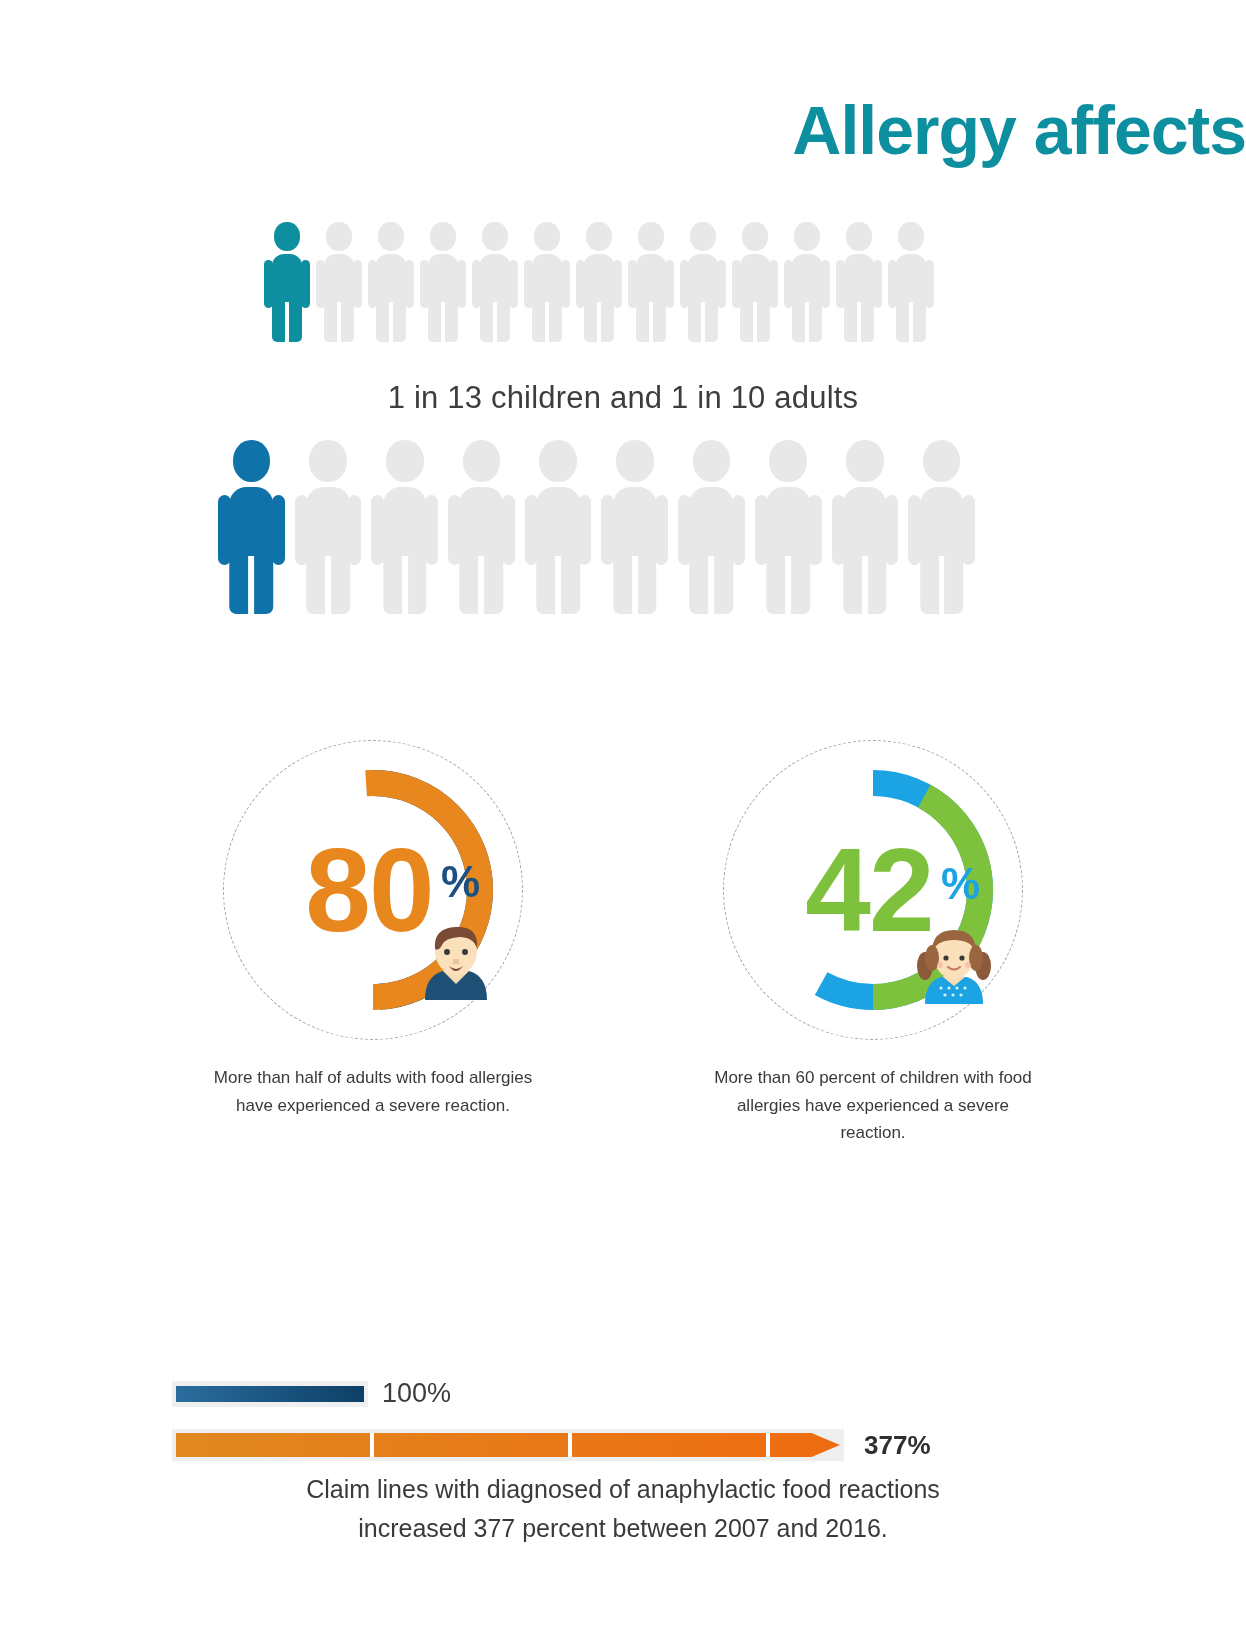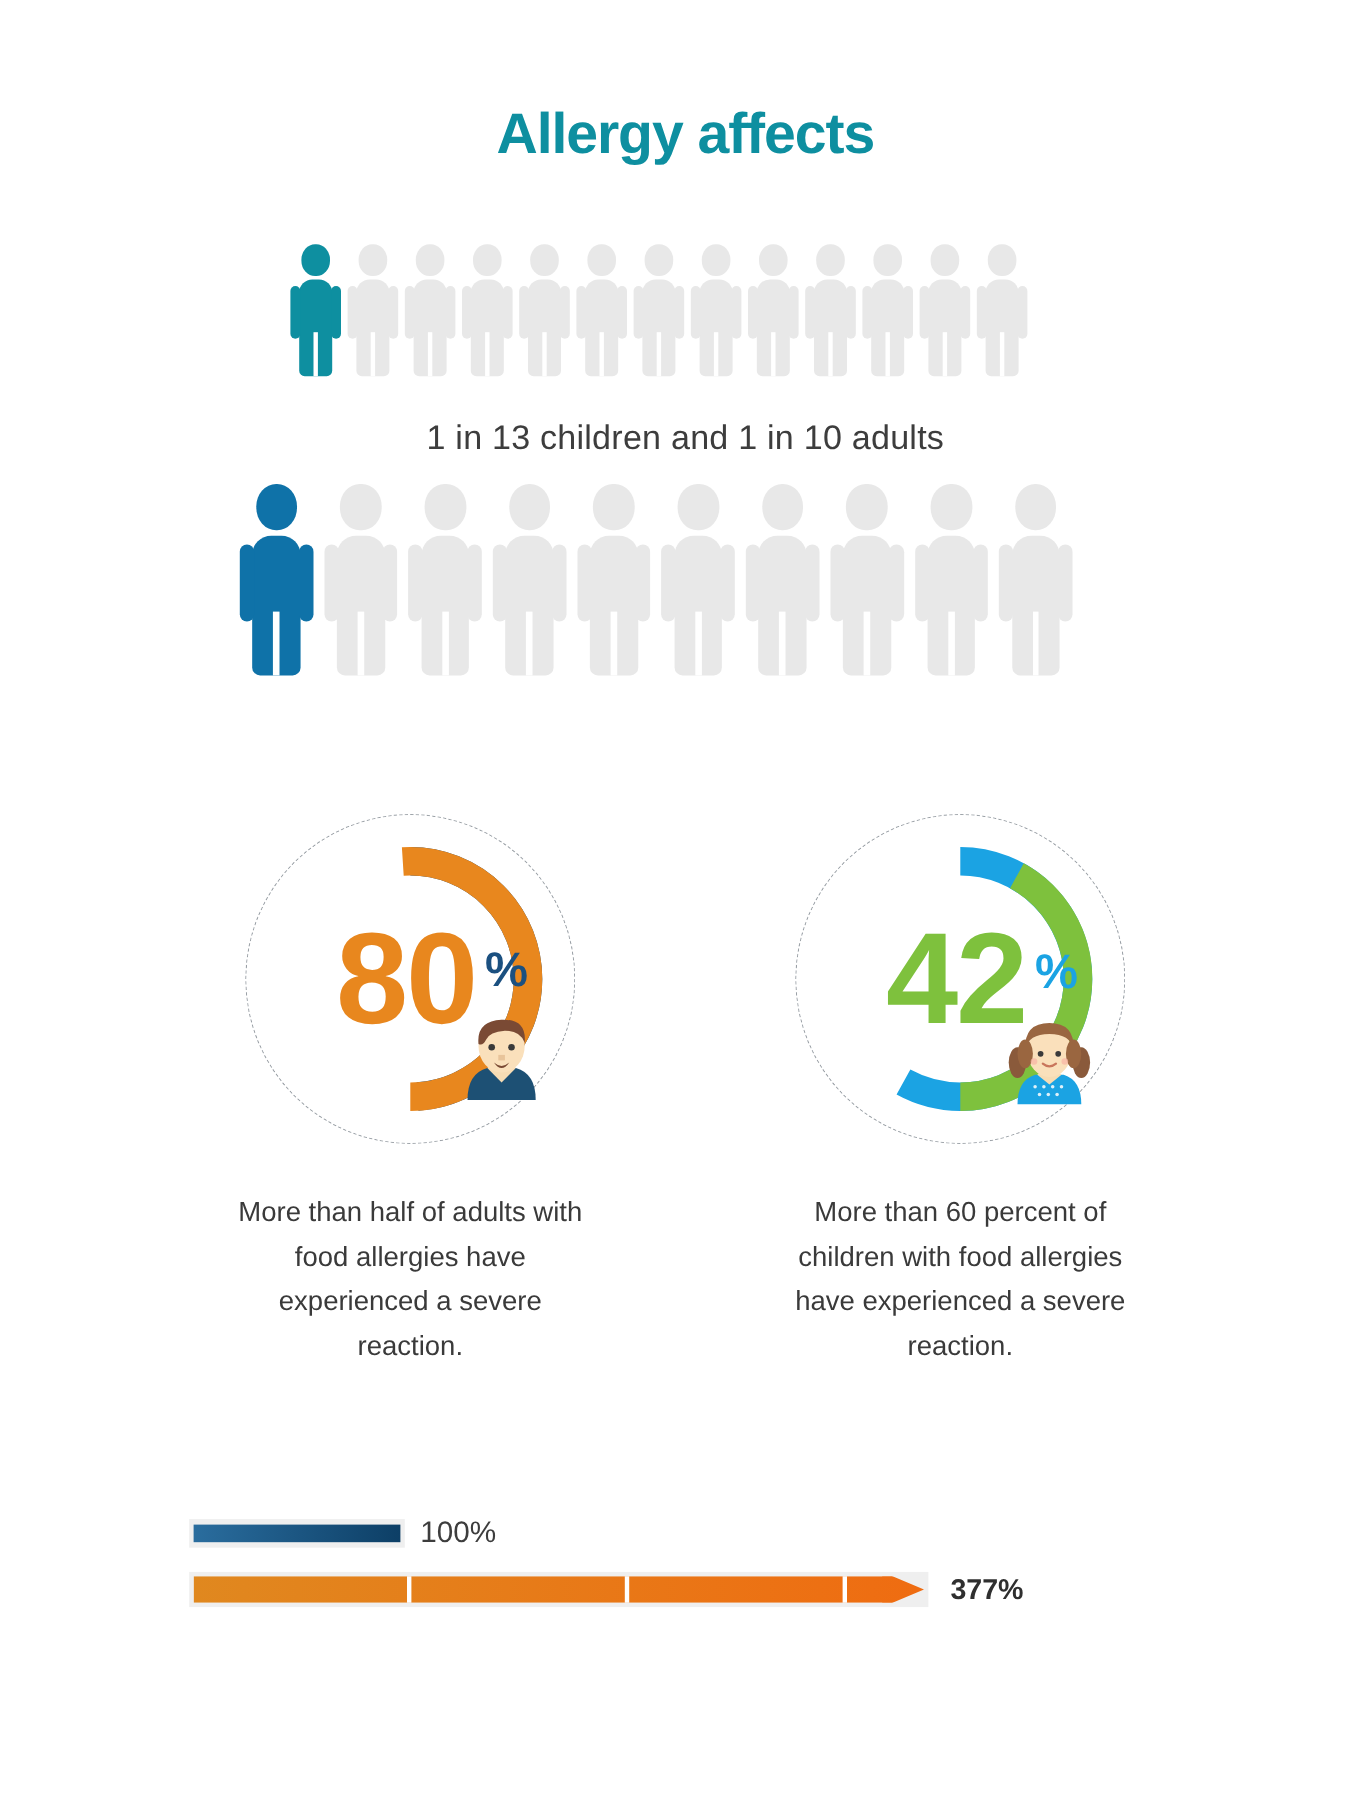--- a/index.html
+++ b/index.html
@@ -19,22 +19,22 @@
     position: relative;
     background: #ffffff;
   }
 
   
   .title {
     position: absolute;
     top: 96px;
     left: 0;
     width: 1246px;
-    text-align: center;
-    font-size: 52px;
+    text-align: right;
+    font-size: 68px;
     font-weight: bold;
     color: #0e8fa0;
     letter-spacing: -1px;
     line-height: 1;
   }
 
   
   .people-row {
     position: absolute;
     display: flex;
@@ -166,23 +166,23 @@
     line-height: 1;
   }
 
   .avatar {
     position: absolute;
     width: 82px;
     height: 82px;
   }
 
   .donut-caption {
-    margin-top: 42px;
+    margin-top: 24px;
     text-align: center;
-    font-size: 25px;
+    font-size: 17px;
     line-height: 1.62;
     color: #3a3a3a;
     width: 330px;
   }
 
   
   .bars {
     position: absolute;
     top: 1378px;
     left: 0;
@@ -564,14 +564,18 @@
           <rect x="194" y="-4" width="4" height="32" fill="#ffffff"></rect>
           <rect x="392" y="-4" width="4" height="32" fill="#ffffff"></rect>
           <rect x="590" y="-4" width="4" height="32" fill="#ffffff"></rect>
         </svg>
       </div>
       <div class="bar-label-strong">377%</div>
     </div>
 
   </div>
 
+  <div class="footer-caption">
+    <div>Claim lines with diagnosed of anaphylactic food reactions</div>
+    <div>increased 377 percent between 2007 and 2016.</div>
+  </div>
 
 </div>
 
 </body></html>

